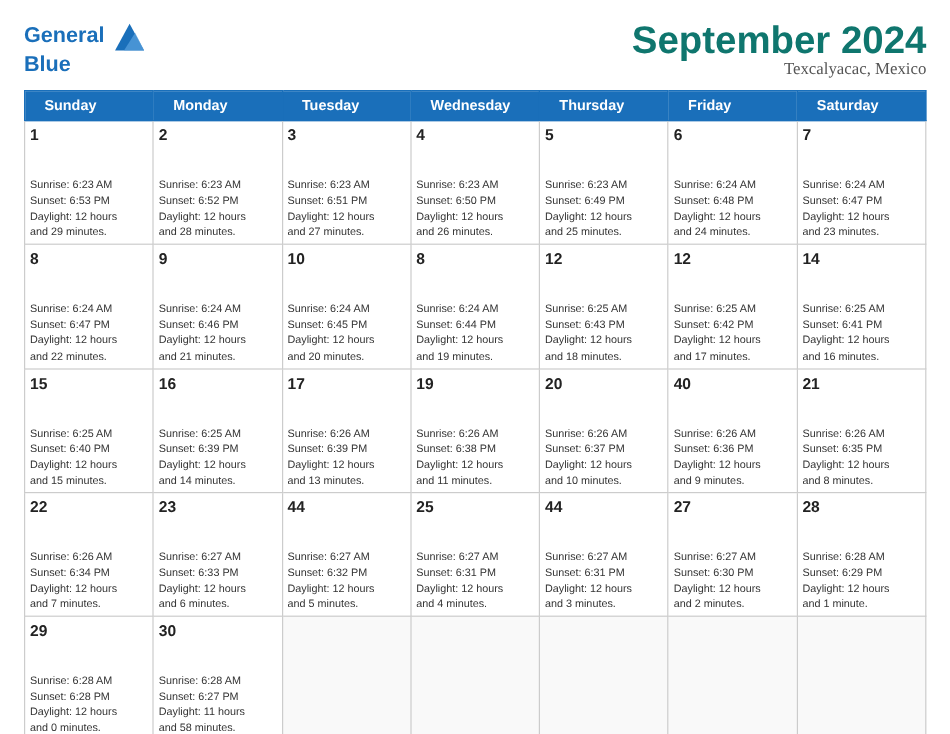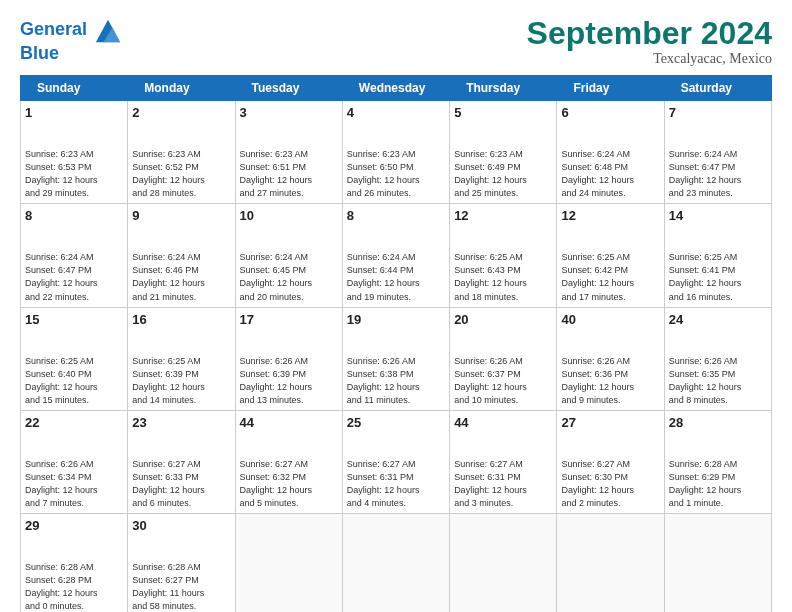--- a/index.html
+++ b/index.html
@@ -209,21 +209,21 @@
           </td>
           <td>
             <span class="day-num">20</span>
           <div class="day-info">Sunrise: 6:26 AM<br>Sunset: 6:37 PM<br>Daylight: 12 hours<br>and 10 minutes.</div>
           </td>
           <td>
             <span class="day-num">40</span>
           <div class="day-info">Sunrise: 6:26 AM<br>Sunset: 6:36 PM<br>Daylight: 12 hours<br>and 9 minutes.</div>
           </td>
           <td>
-            <span class="day-num">24</span>
+            <span class="day-num">21</span>
           <div class="day-info">Sunrise: 6:26 AM<br>Sunset: 6:35 PM<br>Daylight: 12 hours<br>and 8 minutes.</div>
           </td>
         </tr>
         <tr>
           <td>
             <span class="day-num">22</span>
           <div class="day-info">Sunrise: 6:26 AM<br>Sunset: 6:34 PM<br>Daylight: 12 hours<br>and 7 minutes.</div>
           </td>
           <td>
             <span class="day-num">23</span>

